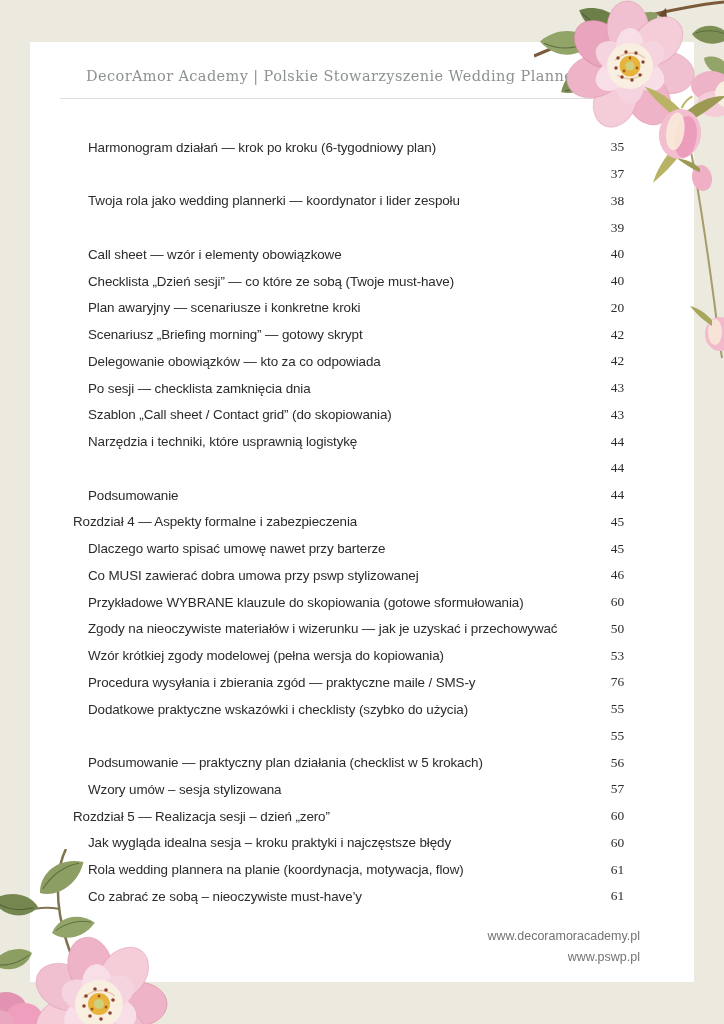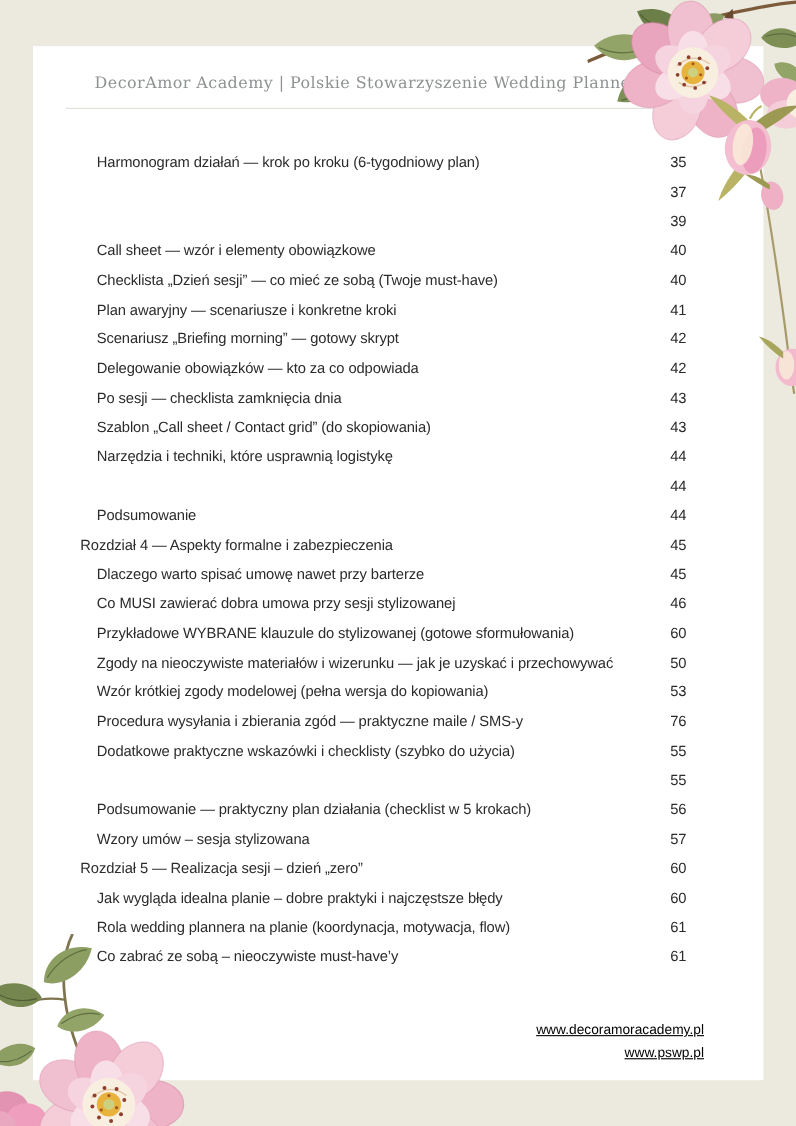--- a/index.html
+++ b/index.html
@@ -7,24 +7,24 @@
           font-family:"Liberation Sans",sans-serif;}
   .page{position:absolute;left:30px;top:42px;width:664px;height:940px;background:#ffffff;}
   .header-text{position:absolute;left:56px;top:26px;font-family:"DejaVu Serif",serif;
                font-size:14.5px;color:#8d9191;letter-spacing:0.4px;white-space:nowrap;}
   .divider{position:absolute;left:30px;right:30px;top:56px;height:1px;background:#e1dfda;}
   .toc{position:absolute;left:43px;top:92px;width:551px;}
   .toc-row{display:flex;align-items:center;height:26.75px;font-size:13.4px;color:#2b2b2b;
            letter-spacing:-0.1px;}
   .toc-row.sub{padding-left:15px;}
   .toc-label{white-space:nowrap;}
-  .toc-num{margin-left:auto;padding-left:8px;}
+  .toc-num{margin-left:auto;padding-left:8px;font-family:Liberation Serif, serif;}
   .footer{position:absolute;right:54px;top:884px;display:flex;flex-direction:column;
           align-items:flex-end;line-height:21px;}
-  .footer-link{font-size:12.5px;color:#000000;text-decoration:underline;cursor:pointer;}
+  .footer-link{font-size:12.5px;color:#737373;cursor:pointer;}
   .flower{position:absolute;pointer-events:none;}
   .flower-tr{top:0;right:0;}
   .flower-bl{left:0;bottom:0;}
 </style>
 </head>
 <body>
 
 <div class="canvas">
 
   <div class="page">
@@ -32,33 +32,37 @@
     <div class="divider"></div>
     <div class="toc" id="toc">
         <div class="toc-row sub">
           <span class="toc-label">Harmonogram działań — krok po kroku (6-tygodniowy plan)</span>
           <span class="toc-num">35</span>
         </div>
         <div class="toc-row sub">
           <span class="toc-num">37</span>
         </div>
         <div class="toc-row sub">
+          <span class="toc-label">Twoja rola jako wedding plannerki — koordynator i lider zespołu</span>
+          <span class="toc-num">38</span>
+        </div>
+        <div class="toc-row sub">
           <span class="toc-num">39</span>
         </div>
         <div class="toc-row sub">
           <span class="toc-label">Call sheet — wzór i elementy obowiązkowe</span>
           <span class="toc-num">40</span>
         </div>
         <div class="toc-row sub">
-          <span class="toc-label">Checklista „Dzień sesji” — co mieć ze sobą (Twoje must-have)</span>
+          <span class="toc-label">Checklista „Dzień sesji” — co które ze sobą (Twoje must-have)</span>
           <span class="toc-num">40</span>
         </div>
         <div class="toc-row sub">
           <span class="toc-label">Plan awaryjny — scenariusze i konkretne kroki</span>
-          <span class="toc-num">41</span>
+          <span class="toc-num">20</span>
         </div>
         <div class="toc-row sub">
           <span class="toc-label">Scenariusz „Briefing morning” — gotowy skrypt</span>
           <span class="toc-num">42</span>
         </div>
         <div class="toc-row sub">
           <span class="toc-label">Delegowanie obowiązków — kto za co odpowiada</span>
           <span class="toc-num">42</span>
         </div>
         <div class="toc-row sub">
@@ -82,25 +86,25 @@
         </div>
         <div class="toc-row chapter">
           <span class="toc-label">Rozdział 4 — Aspekty formalne i zabezpieczenia</span>
           <span class="toc-num">45</span>
         </div>
         <div class="toc-row sub">
           <span class="toc-label">Dlaczego warto spisać umowę nawet przy barterze</span>
           <span class="toc-num">45</span>
         </div>
         <div class="toc-row sub">
-          <span class="toc-label">Co MUSI zawierać dobra umowa przy sesji stylizowanej</span>
+          <span class="toc-label">Co MUSI zawierać dobra umowa przy pswp stylizowanej</span>
           <span class="toc-num">46</span>
         </div>
         <div class="toc-row sub">
-          <span class="toc-label">Przykładowe WYBRANE klauzule do stylizowanej (gotowe sformułowania)</span>
+          <span class="toc-label">Przykładowe WYBRANE klauzule do skopiowania (gotowe sformułowania)</span>
           <span class="toc-num">60</span>
         </div>
         <div class="toc-row sub">
           <span class="toc-label">Zgody na nieoczywiste materiałów i wizerunku — jak je uzyskać i przechowywać</span>
           <span class="toc-num">50</span>
         </div>
         <div class="toc-row sub">
           <span class="toc-label">Wzór krótkiej zgody modelowej (pełna wersja do kopiowania)</span>
           <span class="toc-num">53</span>
         </div>
@@ -121,21 +125,21 @@
         </div>
         <div class="toc-row sub">
           <span class="toc-label">Wzory umów – sesja stylizowana</span>
           <span class="toc-num">57</span>
         </div>
         <div class="toc-row chapter">
           <span class="toc-label">Rozdział 5 — Realizacja sesji – dzień „zero”</span>
           <span class="toc-num">60</span>
         </div>
         <div class="toc-row sub">
-          <span class="toc-label">Jak wygląda idealna planie – dobre praktyki i najczęstsze błędy</span>
+          <span class="toc-label">Jak wygląda idealna sesja – kroku praktyki i najczęstsze błędy</span>
           <span class="toc-num">60</span>
         </div>
         <div class="toc-row sub">
           <span class="toc-label">Rola wedding plannera na planie (koordynacja, motywacja, flow)</span>
           <span class="toc-num">61</span>
         </div>
         <div class="toc-row sub">
           <span class="toc-label">Co zabrać ze sobą – nieoczywiste must-have’y</span>
           <span class="toc-num">61</span>
         </div>

